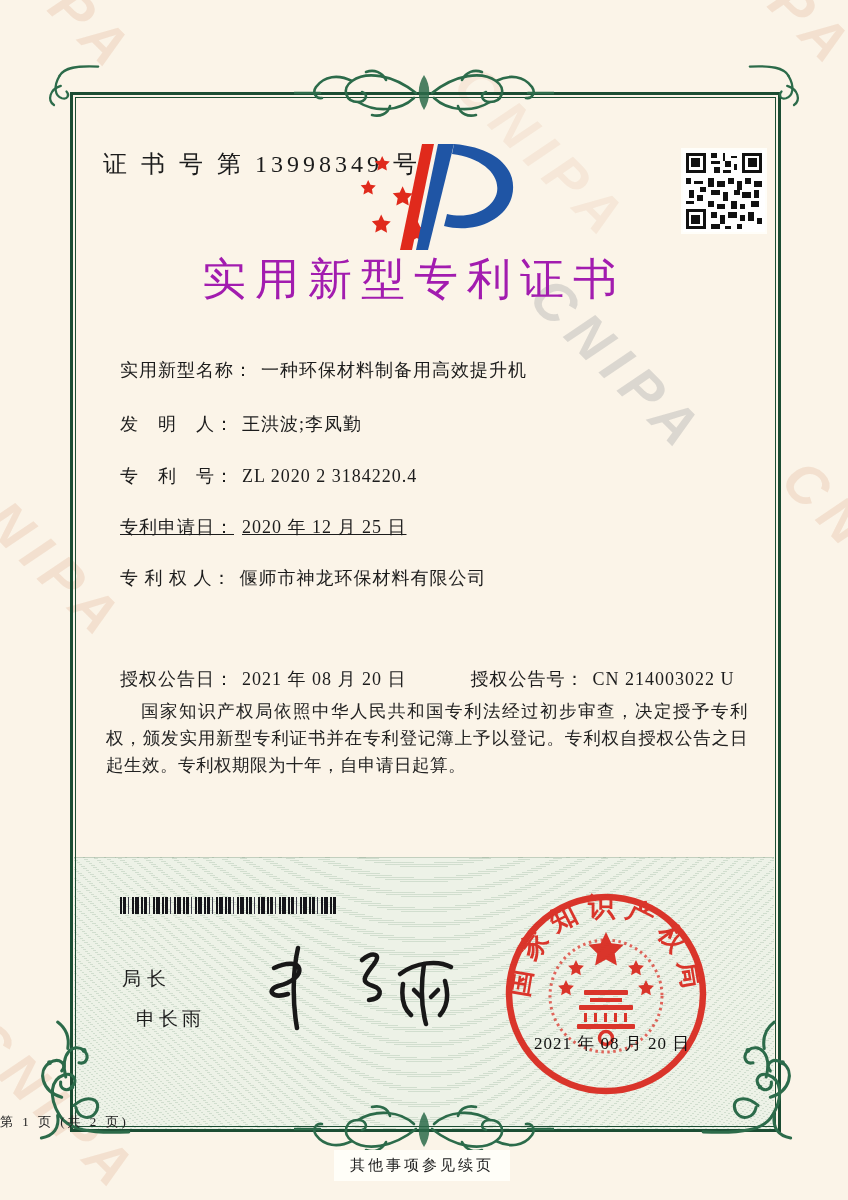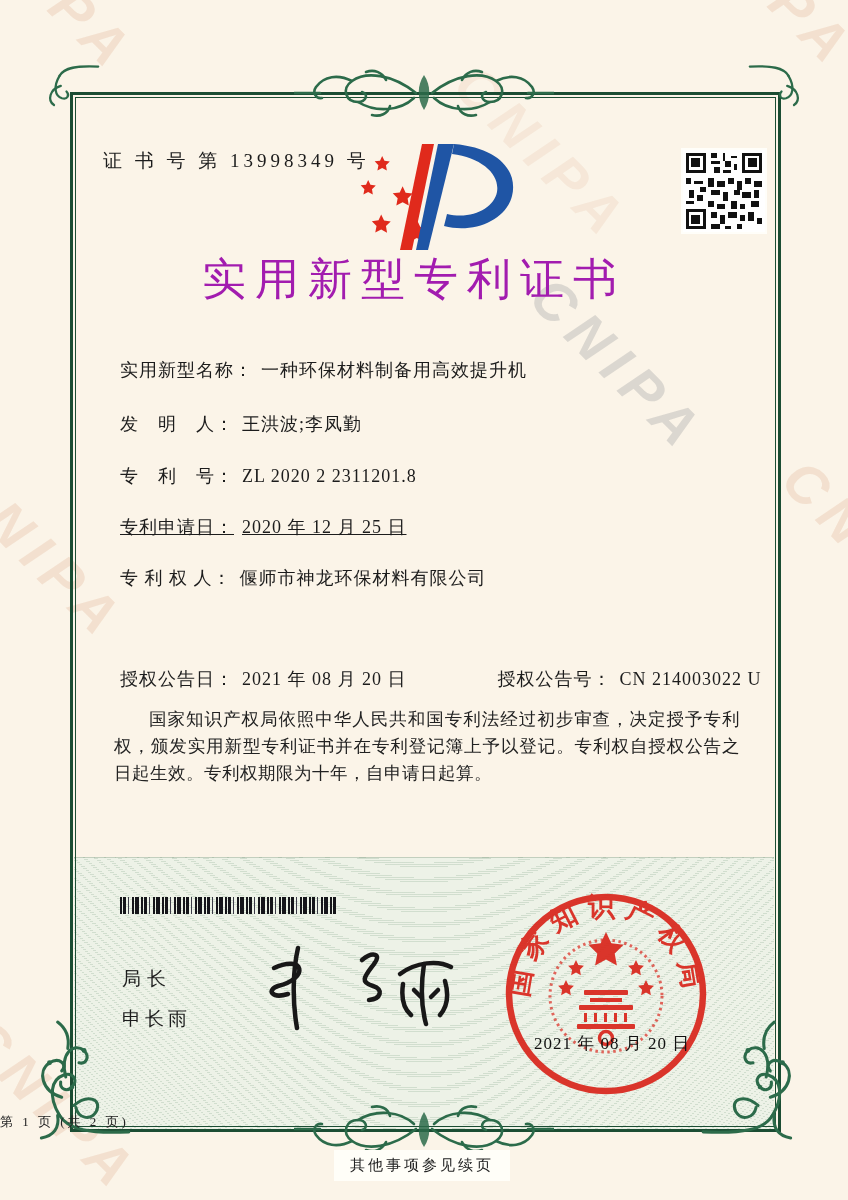--- a/index.html
+++ b/index.html
@@ -23,44 +23,44 @@
   .guilloche{position:absolute;left:74px;top:857px;width:700px;height:272px;z-index:1;
       background-color:#edf2e7;
       background-image:repeating-radial-gradient(ellipse 1400px 500px at 50% 160%,
           rgba(110,150,120,.22) 0 1px, rgba(0,0,0,0) 1px 6px);
       border-top:1px solid rgba(130,155,130,.4);}
 
   .orn{position:absolute;z-index:3;}
 
   
   .content{position:absolute;inset:0;z-index:4;}
-  .cert-no{position:absolute;left:103px;top:148px;font-size:19px;letter-spacing:4px;}
+  .cert-no{position:absolute;left:103px;top:148px;font-size:24px;letter-spacing:4px;}
   .logo{position:absolute;left:360px;top:138px;}
   .qr{position:absolute;left:681px;top:148px;width:82px;height:82px;background:#fffef9;
       padding:2px;}
   .title{position:absolute;left:0;top:250px;width:828px;text-align:center;
          font-size:44px;letter-spacing:9px;color:#a21caf;}
 
   .frow{position:absolute;left:120px;font-size:18px;letter-spacing:1px;white-space:nowrap;}
   .frow .val{margin-left:8px;}
-  .frow .pair2{margin-left:91px;}
+  .frow .pair2{margin-left:64px;}
 
   .legal{position:absolute;left:106px;top:698px;width:642px;font-size:17.5px;
          line-height:27px;letter-spacing:.5px;color:#222;text-align:justify;}
-  .legal p{margin:8px;text-indent:2em;}
+  .legal p{margin:0;text-indent:2em;}
 
   .barcode{position:absolute;left:120px;top:897px;width:216px;height:17px;
      background:repeating-linear-gradient(90deg,
         #15151a 0 2px,transparent 2px 3px,#15151a 3px 6px,transparent 6px 8px,
         #3c3c48 8px 9px,transparent 9px 12px,#15151a 12px 14px,transparent 14px 15px,
         #15151a 15px 19px,transparent 19px 21px);}
 
   .sig-title{position:absolute;left:122px;top:966px;font-size:19px;letter-spacing:6px;
      font-family:"Liberation Sans","DejaVu Sans",sans-serif;}
-  .sig-name{position:absolute;left:122px;top:1006px;font-size:19px;letter-spacing:4px;
+  .sig-name{position:absolute;left:136px;top:1006px;font-size:19px;letter-spacing:4px;
      font-family:Liberation Sans, sans-serif;}
   .signature{position:absolute;left:252px;top:938px;}
 
   .seal{position:absolute;left:500px;top:888px;width:212px;height:212px;}
   .seal-date{position:absolute;left:534px;top:1032px;width:170px;font-size:17px;
      color:#111;letter-spacing:1px;white-space:nowrap;}
 
   .page-num{position:absolute;left:0;top:1095px;width:848px;text-align:left;
      font-size:13px;letter-spacing:3px;color:#222;margin-top:18px;}
   .cont-note{position:absolute;left:334px;top:1150px;background:#fffef8;
@@ -227,21 +227,21 @@
 
     <div class="title">实用新型专利证书</div>
 
     <div class="frow" style="top:358px;">
       <span>实用新型名称：</span><span class="val">一种环保材料制备用高效提升机</span>
     </div>
     <div class="frow" style="top:412px;">
       <span>发　明　人：</span><span class="val">王洪波;李凤勤</span>
     </div>
     <div class="frow" style="top:464px;">
-      <span>专　利　号：</span><span class="val">ZL 2020 2 2311201.8</span>
+      <span>专　利　号：</span><span class="val">ZL 2020 2 3184220.4</span>
     </div>
     <div class="frow" style="top:515px;text-decoration:underline;">
       <span>专利申请日：</span><span class="val">2020 年 12 月 25 日</span>
     </div>
     <div class="frow" style="top:566px;">
       <span>专 利 权 人：</span><span class="val">偃师市神龙环保材料有限公司</span>
     </div>
     <div class="frow" style="top:667px;">
       <span>授权公告日：</span><span class="val">2021 年 08 月 20 日</span><span class="pair2">授权公告号：</span><span class="val">CN 214003022 U</span>
     </div>

